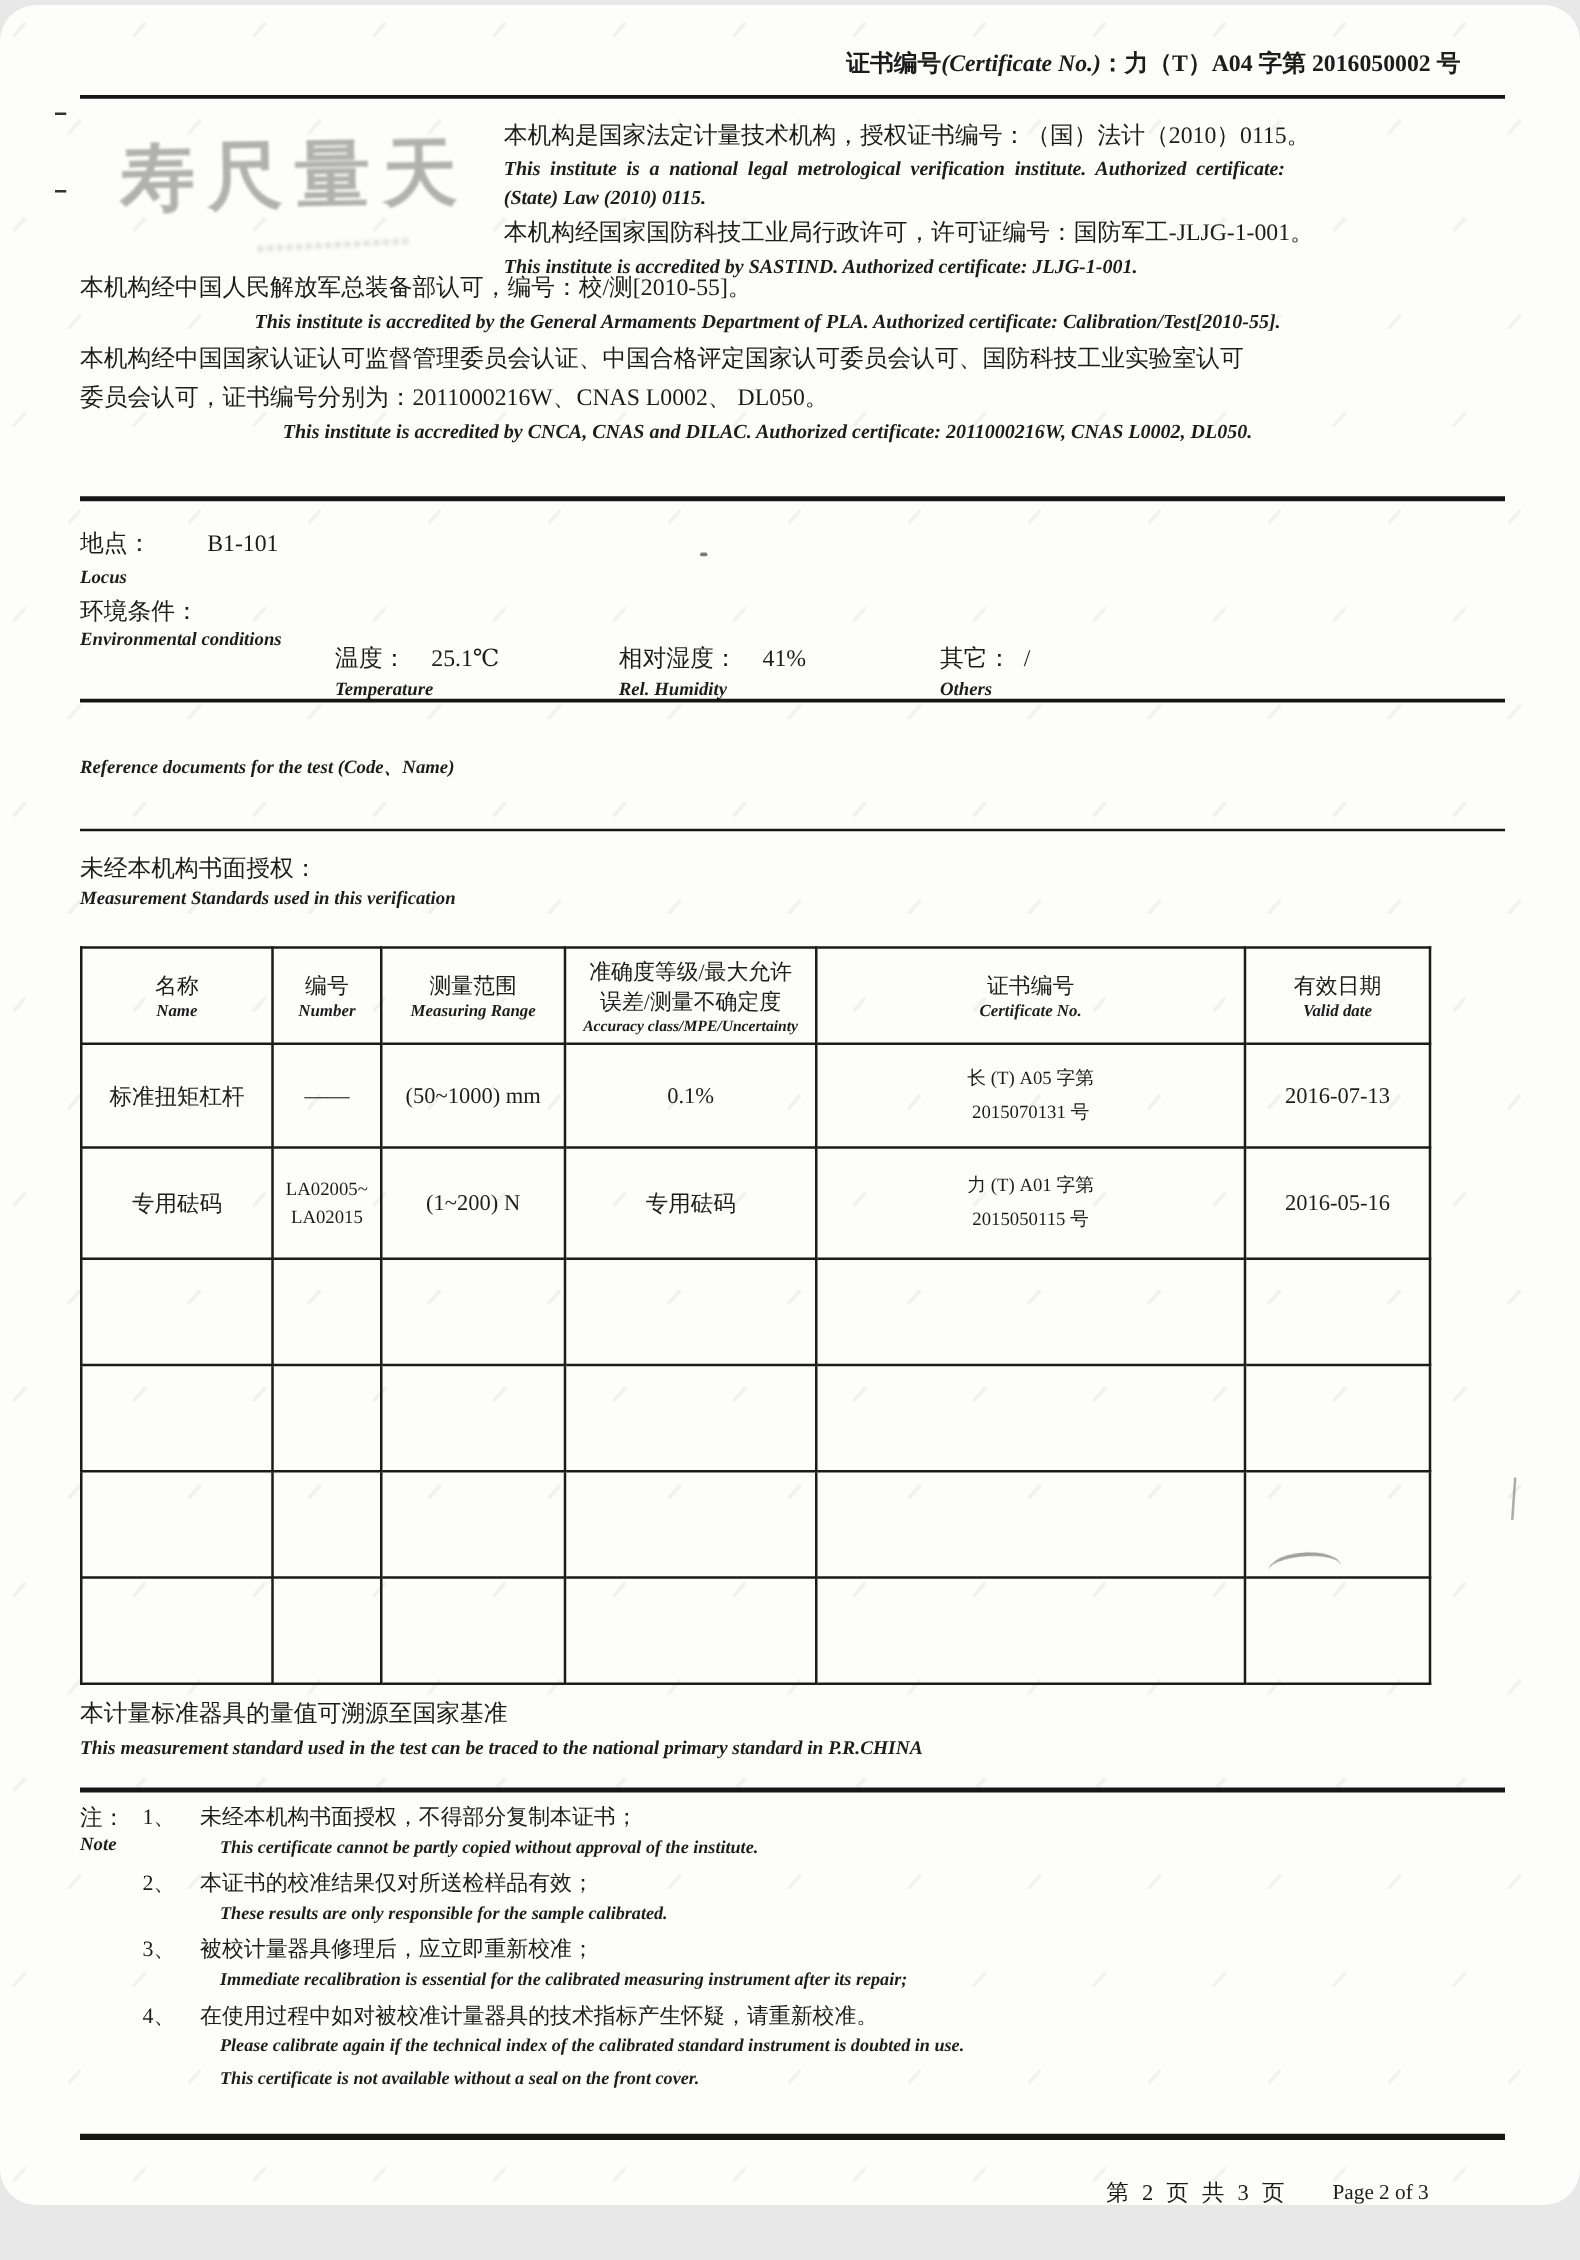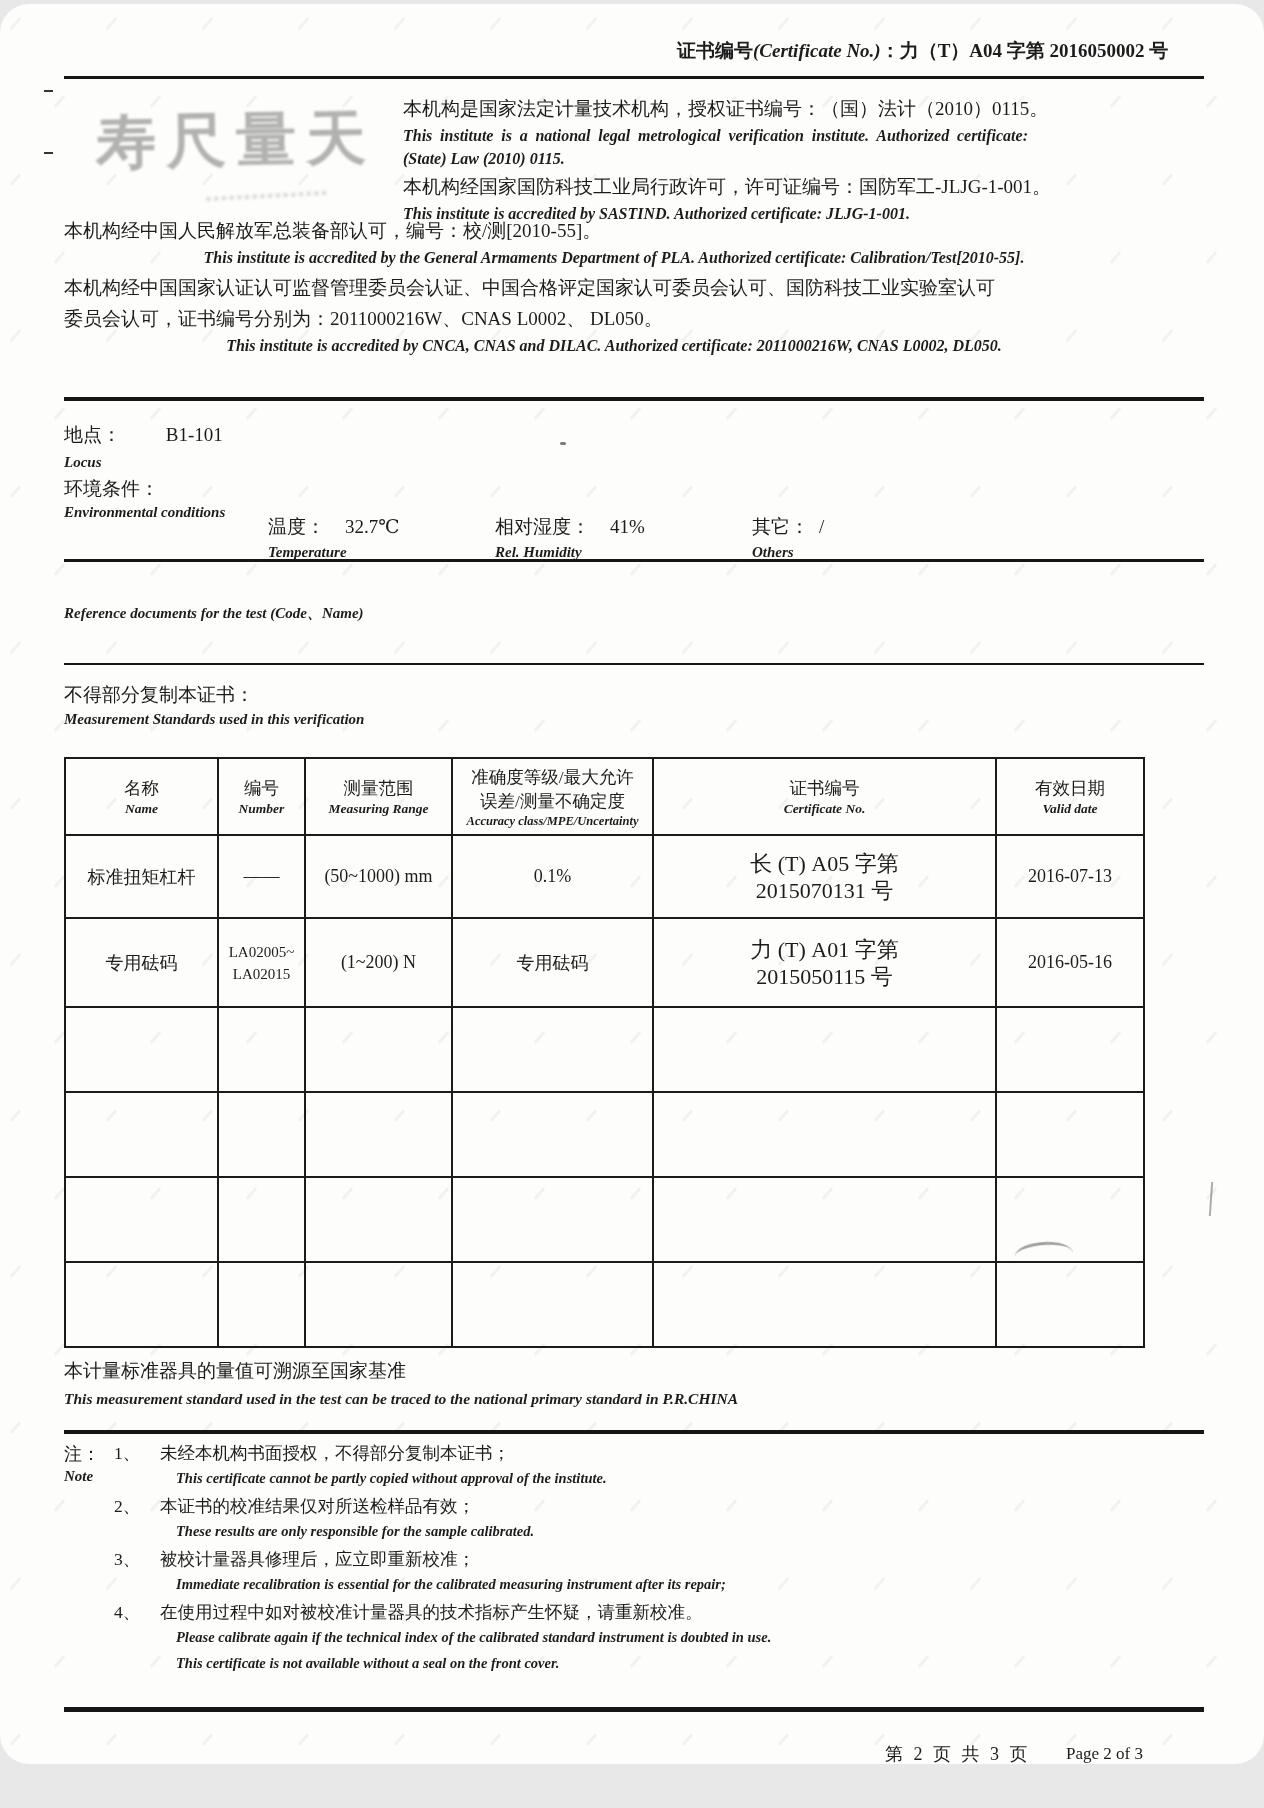--- a/index.html
+++ b/index.html
@@ -54,21 +54,21 @@
   
   .std-table{position:absolute;left:64px;top:753px;border-collapse:collapse;table-layout:fixed;width:1079px;}
   .std-table td,.std-table th{border:2px solid #1b1b1b;text-align:center;vertical-align:middle;
     white-space:pre-line;padding:2px 4px;font-weight:normal;}
   .std-table .h-zh{font-size:17.5px;line-height:24px;}
   .std-table .h-en{font-size:13.5px;font-style:italic;font-weight:bold;line-height:17px;}
   .std-table .h-en-sm{font-size:12.5px;font-style:italic;font-weight:bold;line-height:16px;}
   .tr-head{height:77px;} .tr-r1{height:83px;} .tr-r2{height:89px;} .empty-row{height:85px;}
   .cell{font-size:18px;}
   .cell-sm{font-size:15px;line-height:22px;}
-  .cell-cert{font-size:22px;line-height:27px;}
+  .cell-cert{font-size:15px;line-height:27px;}
   
   .trace-zh{position:absolute;left:64px;top:1354px;font-size:19px;}
   .trace-en{position:absolute;left:64px;top:1386px;font-size:15.5px;font-style:italic;font-weight:bold;}
   .notes{position:absolute;left:64px;top:1436px;width:1120px;}
   .note-label-zh{position:absolute;left:0;top:2px;font-size:18px;}
   .note-label-en{position:absolute;left:0;top:28px;font-size:15px;font-style:italic;font-weight:bold;}
   .note-item{margin-left:50px;margin-bottom:3px;}
   .note-zh{font-size:17.5px;line-height:27px;}
   .note-num{display:inline-block;width:46px;}
   .note-en{font-size:14.5px;line-height:23px;font-style:italic;font-weight:bold;margin-left:62px;}
@@ -422,42 +422,42 @@
       <span>地点：</span>
       <span style="margin-left:40px;">B1-101</span>
     </div>
     <div class="abs lbl-en" style="left:64px;top:450px;">Locus</div>
 
     <div class="abs lbl-zh" style="left:64px;top:472px;">环境条件：</div>
     <div class="abs lbl-en" style="left:64px;top:500px;">Environmental conditions</div>
 
     <div class="env-group" style="left:268px;top:510px;">
       <div class="env-zh">
-        <span>温度：</span><span class="env-val">32.7℃</span>
+        <span>温度：</span><span class="env-val">25.1℃</span>
       </div>
       <div class="env-en">Temperature</div>
     </div>
     <div class="env-group" style="left:495px;top:510px;">
       <div class="env-zh">
         <span>相对湿度：</span><span class="env-val">41%</span>
       </div>
       <div class="env-en">Rel. Humidity</div>
     </div>
     <div class="env-group" style="left:752px;top:510px;">
       <div class="env-zh">
         <span>其它：</span><span class="env-val" style="margin-left:10px;">/</span>
       </div>
       <div class="env-en">Others</div>
     </div>
     <div class="rule r3"></div>
 
     <div class="abs lbl-en" style="left:64px;top:600px;">Reference documents for the test (Code、Name)</div>
     <div class="rule r4"></div>
 
-    <div class="abs lbl-zh" style="left:64px;top:678px;">不得部分复制本证书：</div>
+    <div class="abs lbl-zh" style="left:64px;top:678px;">未经本机构书面授权：</div>
     <div class="abs lbl-en" style="left:64px;top:707px;">Measurement Standards used in this verification</div>
 
     <table class="std-table">
       <colgroup>
         <col style="width:153px">
           <col style="width:87px">
           <col style="width:147px">
         <col style="width:201px">
           <col style="width:343px">
           <col style="width:148px">

